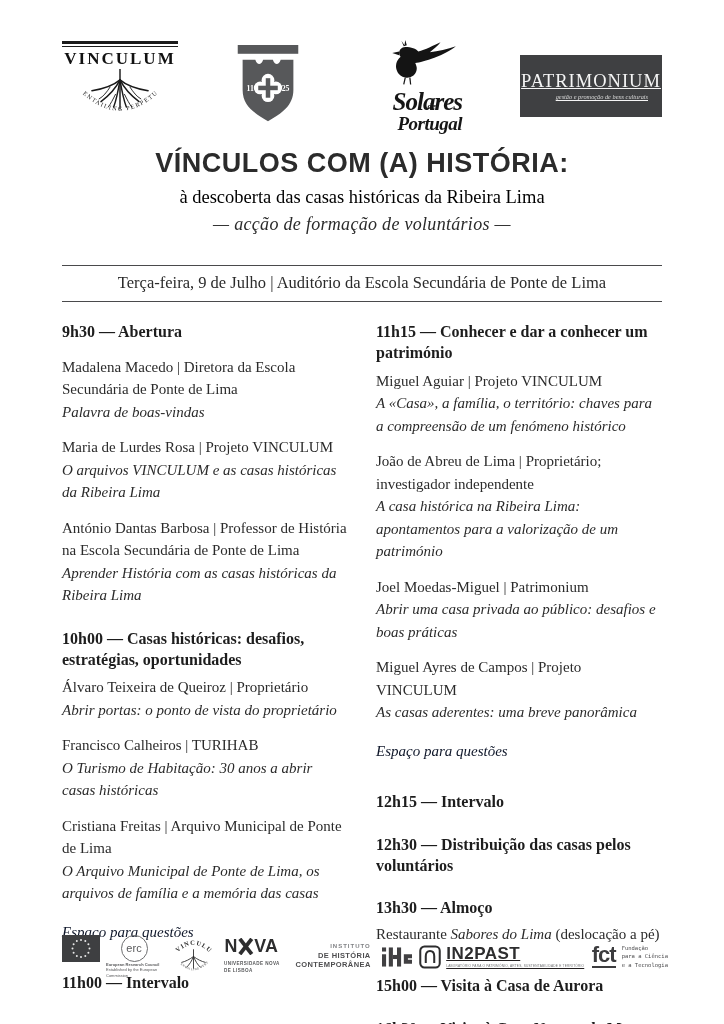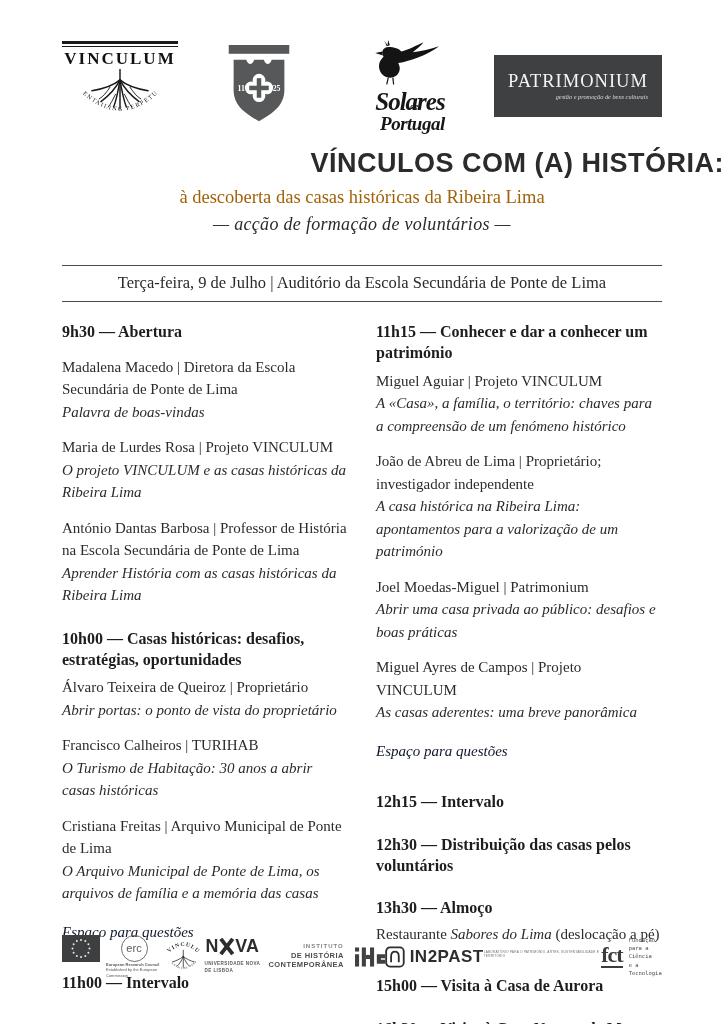--- a/index.html
+++ b/index.html
@@ -31,33 +31,34 @@
   .solares-de {
     position:absolute; right:26px; top:62px; font-size:9px; font-style:italic;
     font-weight:bold; color:#161616;
   }
   .solares-word2 {
     font-family:"Liberation Serif",serif; font-style:italic; font-weight:bold;
     font-size:19px; line-height:1.0; color:#161616; letter-spacing:-0.5px;
     margin-left:14px;
   }
   .patri-logo {
-    width:168px; height:62px; background:#3f4042; color:#f5f5f5;
+    width:142px; height:62px; background:#3f4042; color:#f5f5f5;
     display:flex; flex-direction:column; justify-content:center; align-items:center;
     padding:4px 8px;
+    text-decoration:underline;
   }
   .patri-word { font-size:18.5px; letter-spacing:1px; line-height:1; }
   .patri-tag { font-size:6.3px; font-style:italic; color:#d9d9d9; align-self:flex-end; margin:3px 6px 0 0; }
   
   .title-block { text-align:center; margin-top:18px; }
   .main-title {
     font-family:"Liberation Sans",sans-serif; font-weight:bold;
-    font-size:27px; letter-spacing:0.5px; color:#2b2b2b;text-align:right;
-  }
-  .subtitle { font-size:18.5px; margin-top:8px; color:#a16207; }
+    font-size:27px; letter-spacing:0.5px; color:#2b2b2b;
+  }
+  .subtitle { font-size:18.5px; margin-top:8px; color:#000000; }
   .subtitle2 { font-size:18px; font-style:italic; margin-top:6px; color:#2b2b2b; letter-spacing:0.3px; }
   
   .date-bar {
     margin:30px 62px 0 62px; border-top:1.5px solid #4a4a4c; border-bottom:1.5px solid #4a4a4c;
     text-align:center; padding:7px 0 8px;
   }
   .date-text { font-size:16.5px; color:#2b2b2b;margin-top:31px; }
   
   .program {
     display:grid; grid-template-columns:1fr 1fr; column-gap:28px;
@@ -86,26 +87,26 @@
   }
   .erc-cap { font-family:"Liberation Sans",sans-serif; font-size:4px; color:#58595b; line-height:1.4; text-align:left; width:56px; }
   .erc-cap .b { font-weight:bold; }
   .nova-block { text-align:left; }
   .nova-cap { font-family:"Liberation Sans",sans-serif; font-weight:bold; font-size:4.6px; color:#58595b; line-height:1.5; letter-spacing:0.4px; margin-top:2px; }
   .ihc-block { display:flex; align-items:center; gap:11px; }
   .ihc-text { text-align:right; font-family:"Liberation Sans",sans-serif; color:#4d4d4f; line-height:1.25; }
   .ihc-l1 { font-size:6px; letter-spacing:1px; color:#808285; font-weight:bold; }
   .ihc-l2, .ihc-l3 { font-size:7.5px; font-weight:bold; letter-spacing:0.4px; }
   .in2-block { display:flex; align-items:center; gap:5px; }
-  .in2-right { display:flex; flex-direction:row; }
+  .in2-right { display:flex; flex-direction:column;text-decoration:underline; }
   .in2-word { font-family:"Liberation Sans",sans-serif; font-weight:bold; font-size:17px; letter-spacing:0.5px; color:#2d2d2e; line-height:1; }
   .in2-cap { font-family:"Liberation Sans",sans-serif; font-size:3.2px; color:#6d6e70; letter-spacing:0.2px; margin-top:2px; }
   .fct-block { display:flex; align-items:center; gap:6px; }
   .fct-word {
-    font-family:Liberation Serif, serif; font-weight:bold; font-size:22px;
+    font-family:Liberation Sans, sans-serif; font-weight:bold; font-size:22px;
     color:#3c3c3e; line-height:0.9; border-bottom:2px solid #3c3c3e; padding-bottom:1px; letter-spacing:-1px;
   }
   .fct-cap { font-family:"DejaVu Sans Mono",monospace; font-size:5.5px; color:#4d4d4f; line-height:1.5; }
 </style>
 </head>
 <body>
 
 <div class="page">
 
   <div class="logo-row">
@@ -185,21 +186,21 @@
     <span class="date-text">Terça-feira, 9 de Julho  |  Auditório da Escola Secundária de Ponte de Lima</span>
   </div>
 
   <div class="program">
 
     <div class="col">
       <p class="p-time first">9h30 — Abertura</p>
       <p class="p-speaker">Madalena Macedo | Diretora da Escola Secundária de Ponte de Lima</p>
       <p class="p-talk">Palavra de boas-vindas</p>
       <p class="p-speaker">Maria de Lurdes Rosa | Projeto VINCULUM</p>
-      <p class="p-talk">O projeto VINCULUM e as casas históricas da Ribeira Lima</p>
+      <p class="p-talk">O arquivos VINCULUM e as casas históricas da Ribeira Lima</p>
       <p class="p-speaker">António Dantas Barbosa | Professor de História na Escola Secundária de Ponte de Lima</p>
       <p class="p-talk">Aprender História com as casas históricas da Ribeira Lima</p>
       <p class="p-time">10h00 — Casas históricas: desafios, estratégias, oportunidades</p>
       <p class="p-speaker" style="margin-top:6px">Álvaro Teixeira de Queiroz | Proprietário</p>
       <p class="p-talk">Abrir portas: o ponto de vista do proprietário</p>
       <p class="p-speaker">Francisco Calheiros | TURIHAB</p>
       <p class="p-talk">O Turismo de Habitação: 30 anos a abrir casas históricas</p>
       <p class="p-speaker">Cristiana Freitas | Arquivo Municipal de Ponte de Lima</p>
       <p class="p-talk">O Arquivo Municipal de Ponte de Lima, os arquivos de família e a memória das casas</p>
       <p class="p-note">Espaço para questões</p>

